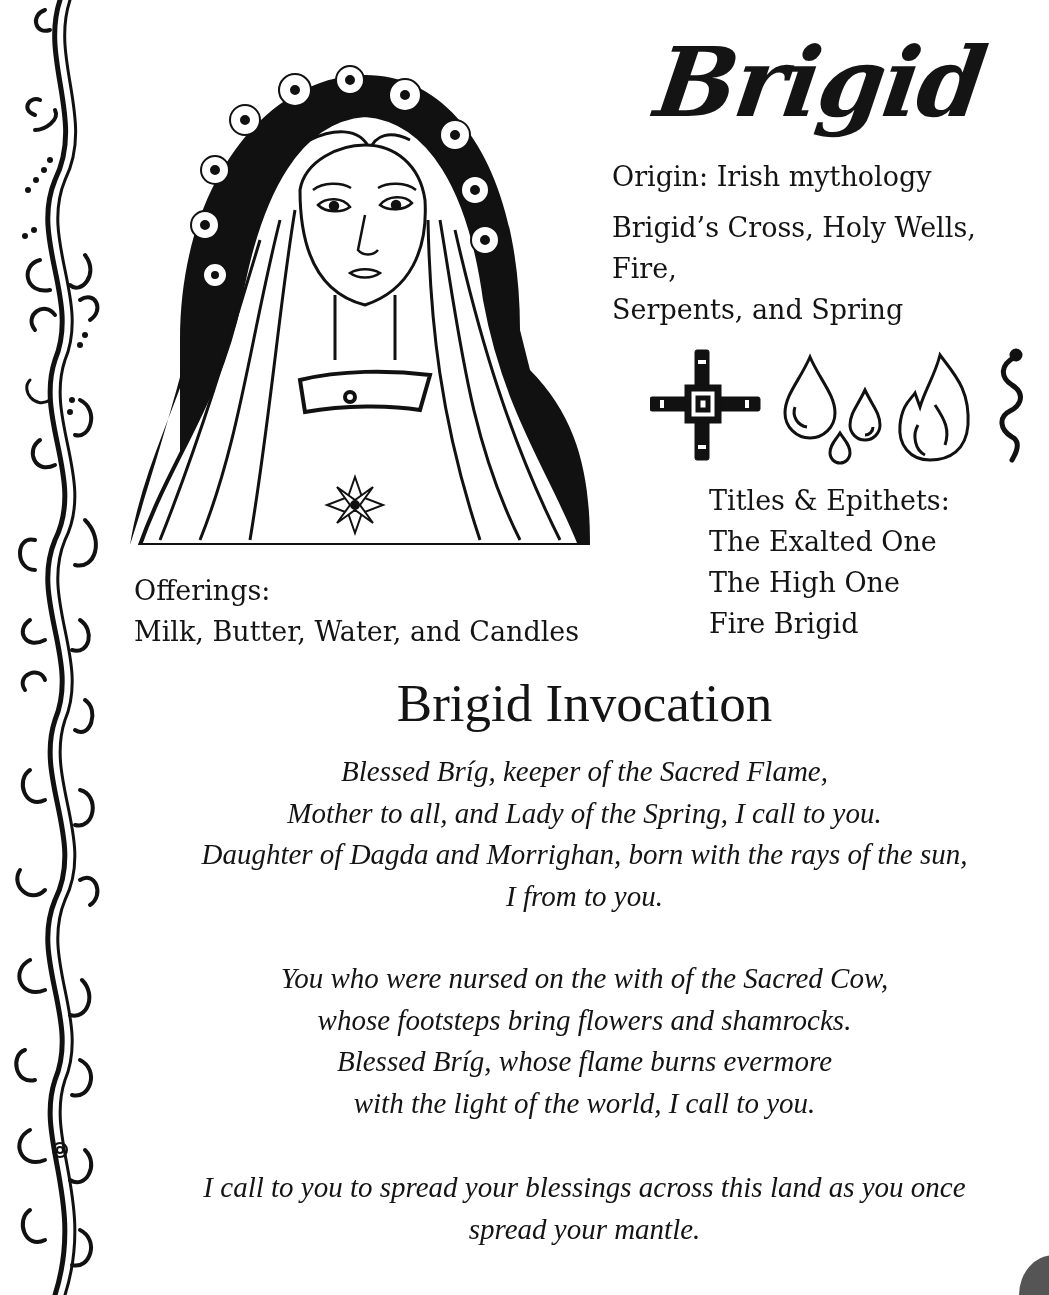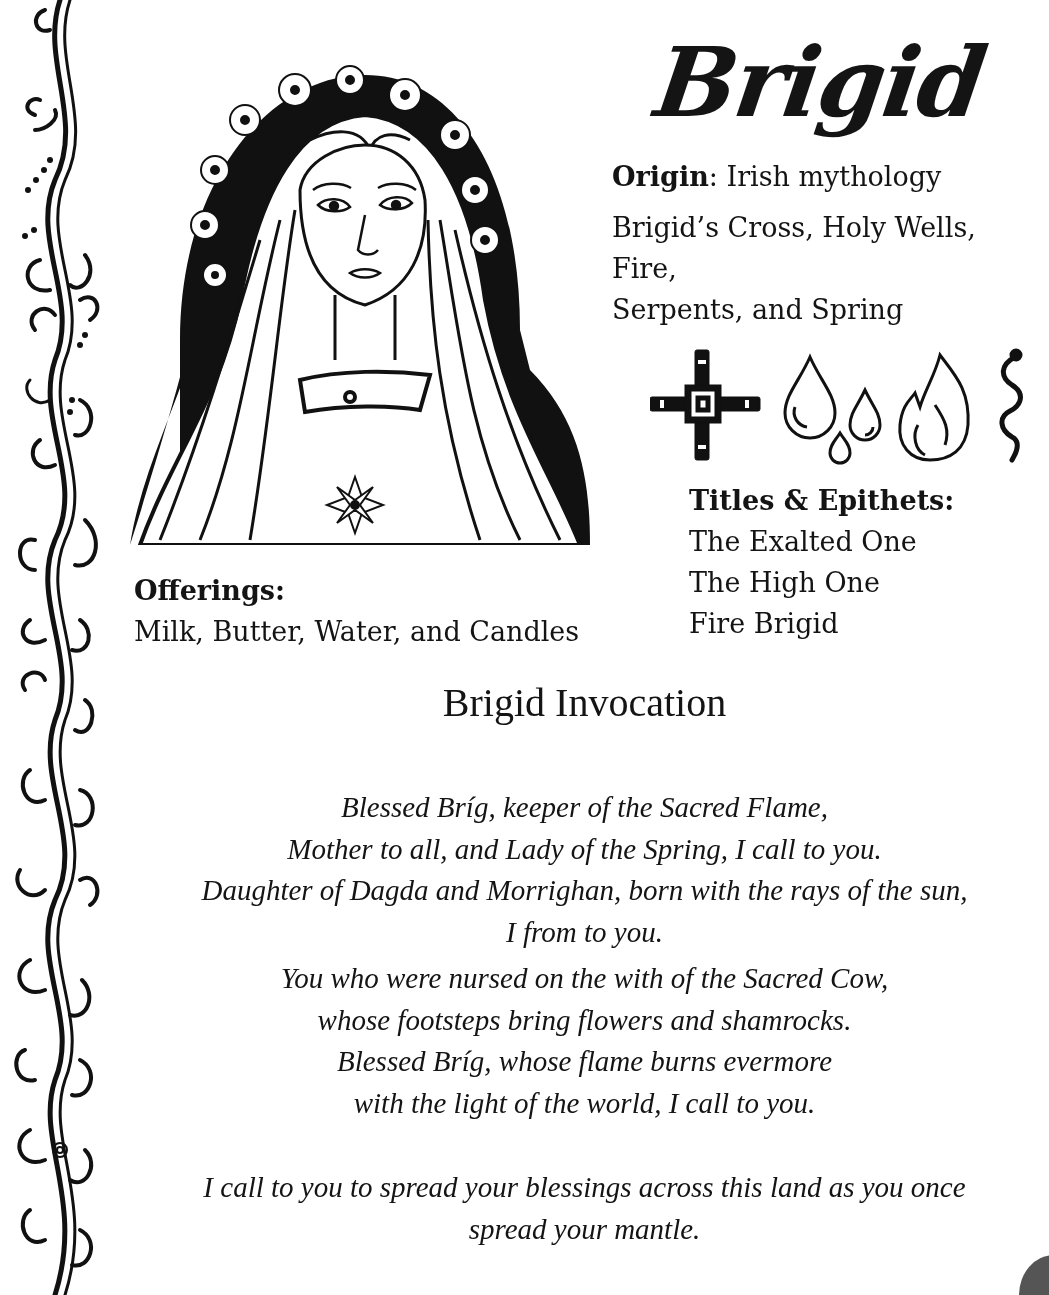--- a/index.html
+++ b/index.html
@@ -9,35 +9,35 @@
   }
   .border-left { position:absolute; left:0; top:0; width:110px; height:1295px; }
   .portrait { position:absolute; left:110px; top:40px; width:500px; height:505px; }
   .title-script {
     position:absolute; left:640px; top:8px; width:360px; height:150px;
     font-family:"DejaVu Serif", serif; font-style:italic; font-weight:bold;
     font-size:96px; letter-spacing:-2px; line-height:150px; text-align:center;
     transform:skewX(-8deg);
   }
   .info { position:absolute; font-size:27px; line-height:41px; }
-  .info b { font-weight:bold; }
+  .info b { font-weight:normal; }
   .origin { left:612px; top:156px; }
   .signs { left:612px; top:207px; width:437px; }
   .symbols { position:absolute; left:650px; top:345px; width:380px; height:120px; }
-  .titles { left:689px; top:480px; }
+  .titles { left:709px; top:480px; }
   .offerings { left:134px; top:570px; }
   .inv-title {
     position:absolute; left:0; right:0; margin-left:120px; top:668px; text-align:center;
-    font-size:40px; line-height:70px; font-family:"Liberation Serif", serif;
+    font-size:53px; line-height:70px; font-family:"Liberation Serif", serif;
   }
   .poem {
     position:absolute; left:120px; right:0; text-align:center;
     font-family:"Liberation Serif", serif; font-style:italic; font-size:29px; line-height:41.5px;
   }
-  .stanza1 { top:751px;margin-top:36px; }
+  .stanza1 { top:751px; }
   .stanza2 { top:958px; }
   .stanza3 { top:1167px; }
   .poem div { white-space:nowrap; }
   .corner-blob { position:absolute; right:-40px; bottom:-40px; width:70px; height:80px;
     border-radius:50%; background:#555; }
 </style>
 </head>
 <body>
 
 <svg class="border-left" viewBox="0 0 110 1295" fill="none" stroke="#111" stroke-linecap="round">

